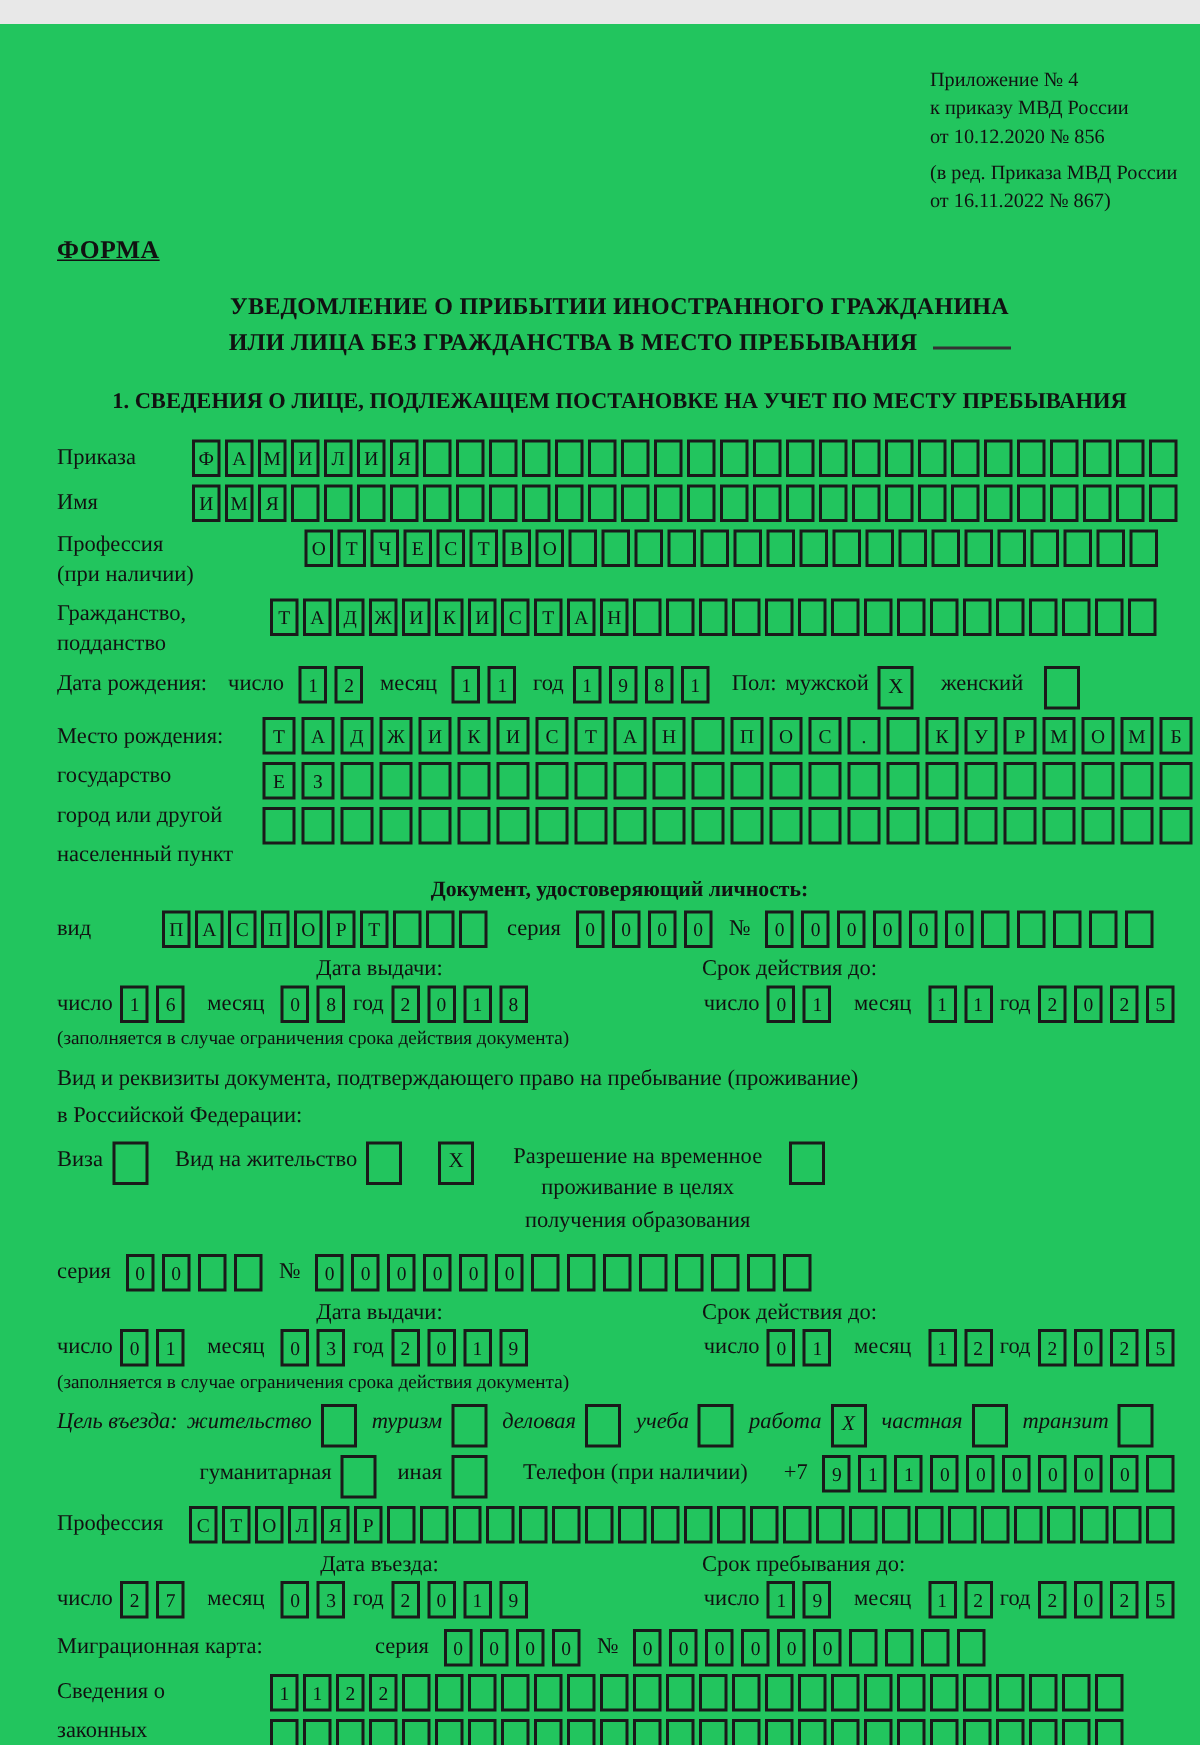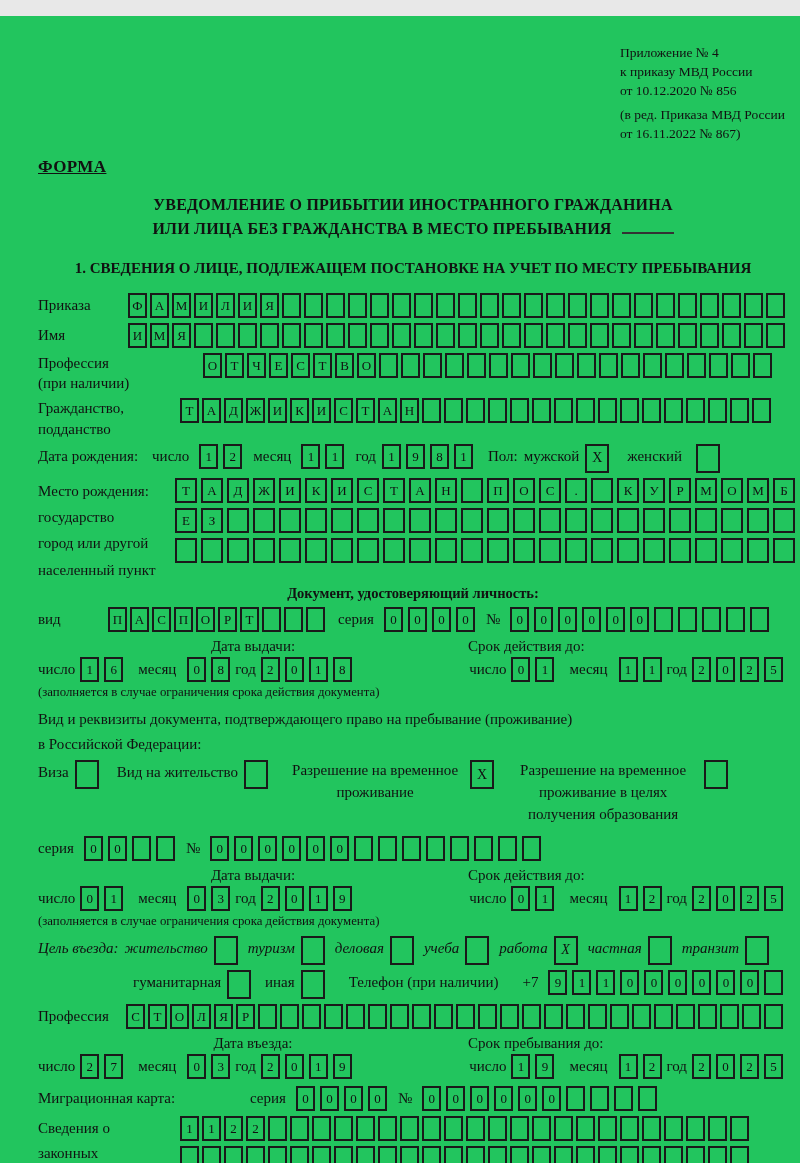--- a/index.html
+++ b/index.html
@@ -426,21 +426,20 @@
   <div class="row" style="margin-top:4px;">
     <span class="opt">
       <span class="lbl">Виза</span>
       <span class="checkbox"></span>
     </span>
     <span class="opt gap18">
       <span class="lbl">Вид на жительство</span>
       <span class="checkbox gap10"></span>
     </span>
     <span class="opt gap18">
-      <span class="center-lbl wl170">Разрешение на временное проживание</span>
       <span class="checkbox">X</span>
     </span>
     <span class="opt gap14">
       <span class="center-lbl wl185">Разрешение на временное проживание в целях получения образования</span>
       <span class="checkbox"></span>
     </span>
   </div>
 
   <div class="row" style="margin-top:10px;">
     <span class="lbl">серия</span>

